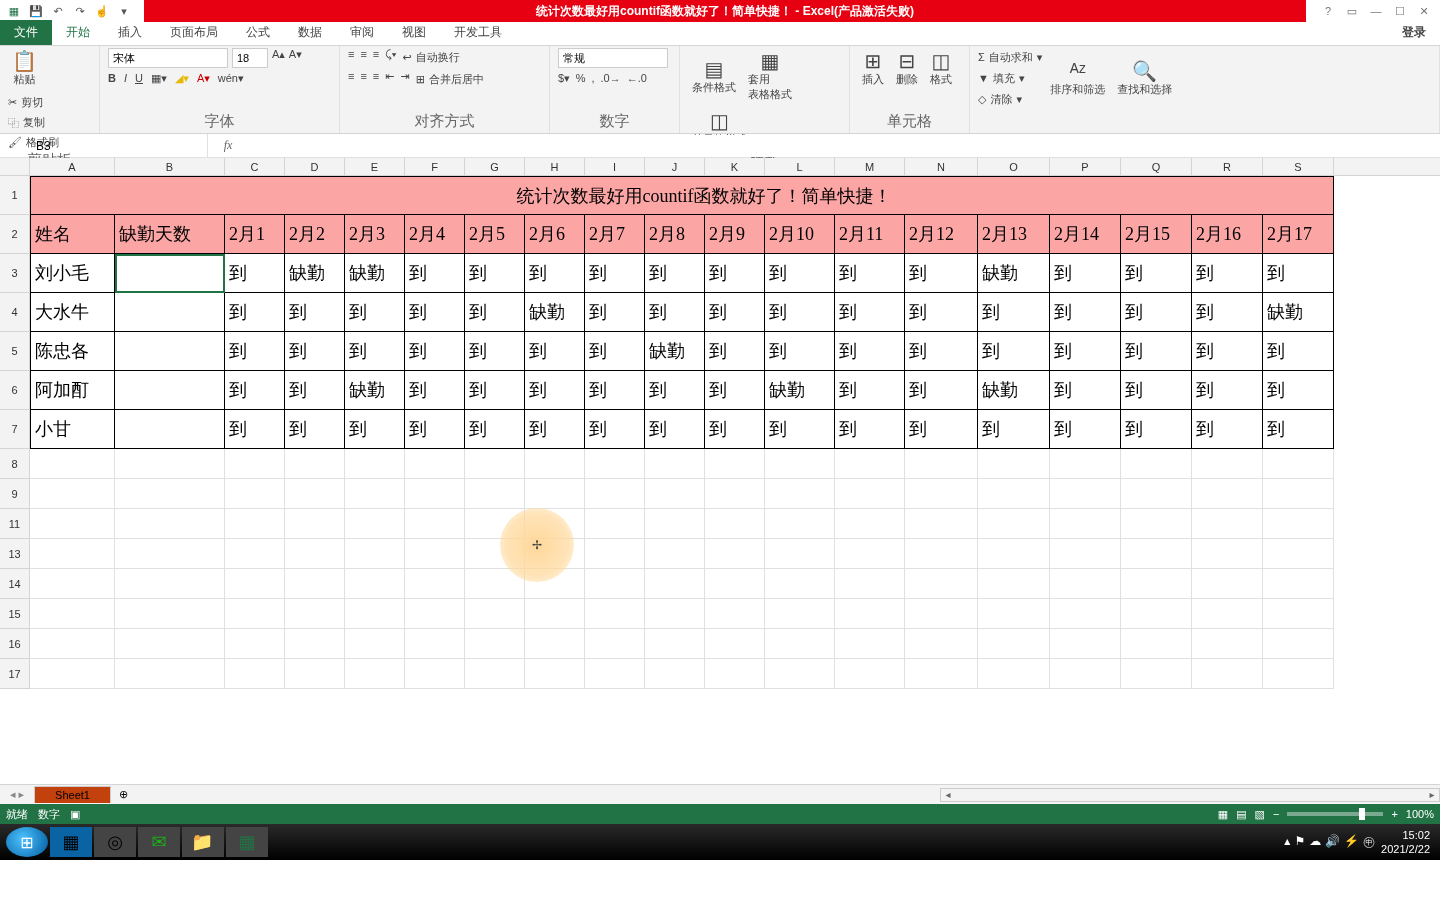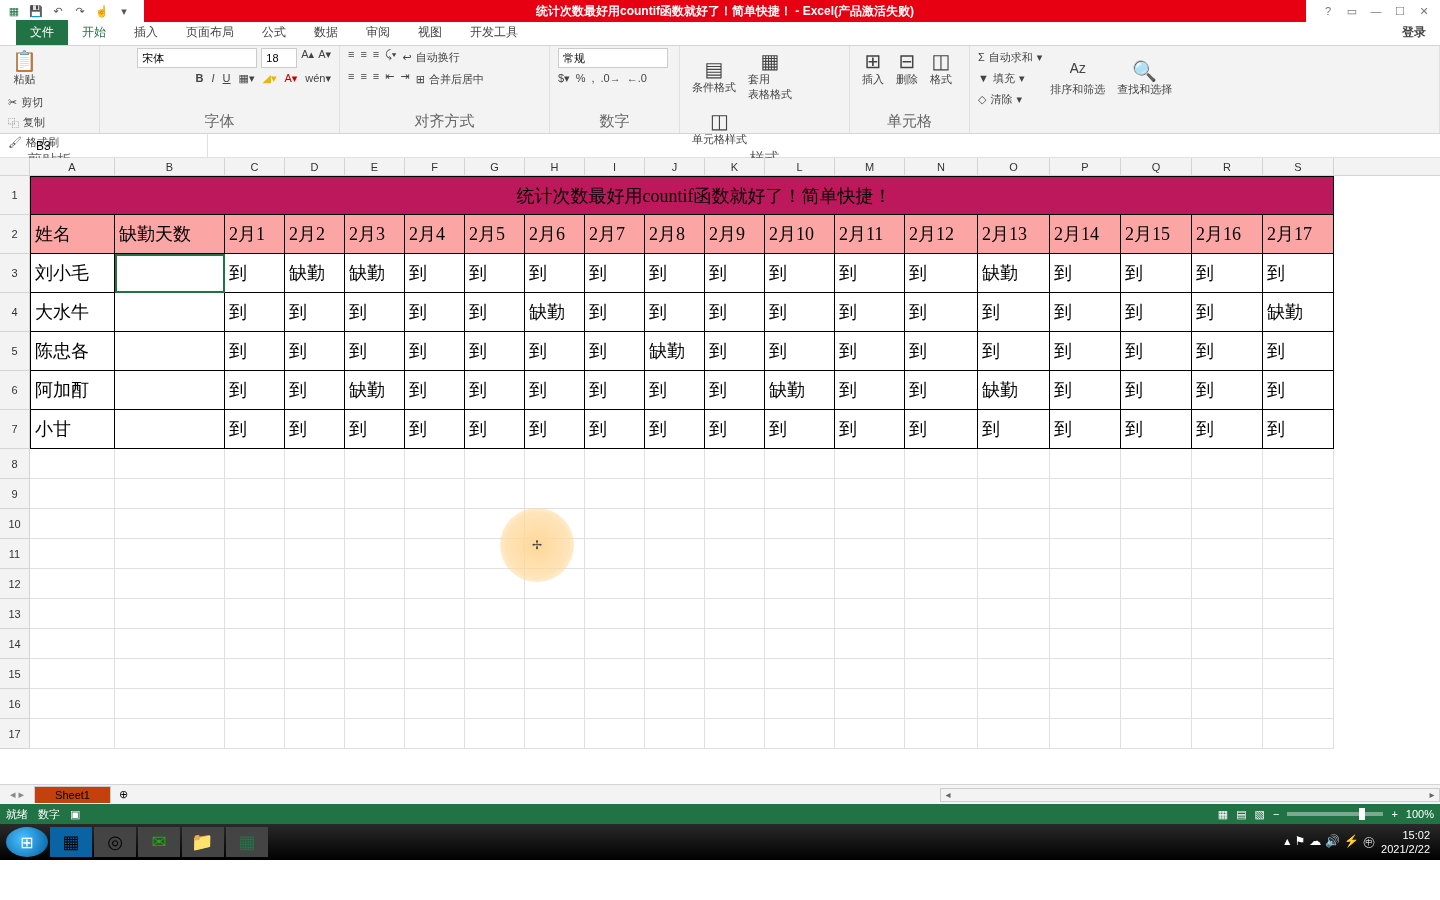--- a/index.html
+++ b/index.html
@@ -9,21 +9,21 @@
 .titlebar { height:22px; background:#fff; display:flex; align-items:center; font-size:11px; }
 .titlebar .qat { display:flex; gap:6px; padding:0 6px; align-items:center; }
 .titlebar .qat span { width:16px; text-align:center; color:#555; }
 .titleredbar { flex:1; background:#e60012; color:#fff; text-align:center; line-height:22px; font-size:12px; font-weight:bold; margin:0 6px; }
 .titlebar .wctrl { display:flex; gap:4px; padding:0 6px; }
 .titlebar .wctrl span { width:20px; text-align:center; color:#777; }
 
 
 .ribbon-tabs { height:24px; display:flex; align-items:flex-end; background:#fff; border-bottom:1px solid #d4d4d4; font-size:12px; }
 .tab { padding:4px 14px; color:#444; cursor:default; }
-.tab.active { background:#217346; color:#fff;margin-left:16px; }
+.tab.active { background:#217346; color:#fff; }
 .signin { margin-left:auto; padding:4px 14px; color:#444;font-weight:bold; }
 
 
 .ribbon { height:88px; background:#f3f3f3; border-bottom:1px solid #d4d4d4; display:flex; font-size:11px; color:#444; }
 .group { border-right:1px solid #e0e0e0; padding:2px 8px 0 8px; display:flex; flex-direction:column; justify-content:space-between; }
 .group .ctrls { display:flex; gap:4px; flex-wrap:wrap; align-items:center; }
 .group .label { text-align:center; font-size:15px; color:#666; padding-bottom:2px; }
 .rbtn { display:inline-flex; flex-direction:column; align-items:center; justify-content:center; min-width:30px; padding:2px 4px; }
 .rbtn .ico { font-size:20px; line-height:22px; }
 .rbtn .txt { font-size:11px; }
@@ -39,21 +39,21 @@
 .fxinput { flex:1; border:none; outline:none; height:22px; padding:0 4px; }
 
 
 .gridwrap { position:relative; height:626px; overflow:hidden; }
 .colhdr-row { display:flex; height:18px; border-bottom:1px solid #d4d4d4; background:#f3f3f3; }
 .rowhdr { width:30px; height:18px; border-right:1px solid #d4d4d4; border-bottom:1px solid #d4d4d4; background:#f3f3f3; text-align:center; line-height:18px; font-size:11px; color:#333; }
 .colhdr { height:18px; border-right:1px solid #d4d4d4; text-align:center; line-height:18px; font-size:11px; color:#333; }
 .datarow { display:flex; }
 .cell { height:39px; border-right:1px solid #000; border-bottom:1px solid #000; display:flex; align-items:center; padding:0 4px; font-size:18px; font-family:"SimSun","宋体"; overflow:hidden; }
 .blankcell { height:30px; border-right:1px solid #e0e0e0; border-bottom:1px solid #e0e0e0; }
-.titlerow .cell { background:#be185d; border-right:1px solid #ffff00;padding-left:48px; }
+.titlerow .cell { background:#fca5a5; border-right:1px solid #ffff00;padding-left:48px; }
 .titlerow .cell.last { border-right:1px solid #000; }
 .hdrrow .cell { background:#fca5a5; }
 .sel { outline:2px solid #217346; outline-offset:-2px; }
 
 
 .cA{width:85px}.cB{width:110px}.cC{width:60px}.cD{width:60px}.cE{width:60px}.cF{width:60px}.cG{width:60px}.cH{width:60px}.cI{width:60px}.cJ{width:60px}.cK{width:60px}.cL{width:70px}.cM{width:70px}.cN{width:73px}.cO{width:72px}.cP{width:71px}.cQ{width:71px}.cR{width:71px}.cS{width:71px}
 
 
 .hlcircle { position:absolute; width:74px; height:74px; border-radius:50%; background:radial-gradient(circle,#ffd89a 0%,rgba(255,216,154,0.7) 60%,rgba(255,216,154,0) 100%); top:350px; left:500px; pointer-events:none; display:flex; align-items:center; justify-content:center; font-size:12px; color:#444; }
 
@@ -132,21 +132,21 @@
           </div>
         <div class="smallbtn">
             <span>🖌</span>
             <span>格式刷</span>
           </div>
       </div>
     </div>
     <div class="label">剪贴板</div>
   </div>
   <div class="group" style="width:240px">
-    <div class="ctrls" style="flex-direction:column;align-items:flex-end;gap:4px">
+    <div class="ctrls" style="flex-direction:column;align-items:flex-start;gap:4px">
       <div style="display:flex;gap:4px">
         <input class="ribinput" style="width: 120px;" value="宋体">
         <input class="ribinput" style="width: 36px;" value="18">
         <span>A▴</span>
         <span>A▾</span>
       </div>
       <div style="display:flex;gap:8px">
         <b>B</b>
         <i>I</i>
         <u>U</u>
@@ -258,20 +258,24 @@
       <div class="rbtn">
           <span class="ico">🔍</span>
           <span class="txt">查找和选择</span>
         </div>
     </div>
   </div>
 </div>
 
 <div class="fbar">
   <div class="namebox">B3</div>
+  <div class="fxarea">
+    <div class="fxlabel">fx</div>
+    <input class="fxinput" style="">
+  </div>
 </div>
 
 <div class="gridwrap">
   <div class="colhdr-row">
     <div class="rowhdr"></div>
     <div id="colhdrs" style="display:flex">
         <div class="colhdr cA">A</div>
         <div class="colhdr cB">B</div>
         <div class="colhdr cC">C</div>
         <div class="colhdr cD">D</div>
@@ -467,65 +471,21 @@
         <div class="blankcell cL"></div>
         <div class="blankcell cM"></div>
         <div class="blankcell cN"></div>
         <div class="blankcell cO"></div>
         <div class="blankcell cP"></div>
         <div class="blankcell cQ"></div>
         <div class="blankcell cR"></div>
         <div class="blankcell cS"></div>
       </div>
       <div class="datarow">
-        <div class="rowhdr" style="height: 30px; line-height: 30px;">10</div>
-        <div class="blankcell cA"></div>
-        <div class="blankcell cB"></div>
-        <div class="blankcell cC"></div>
-        <div class="blankcell cD"></div>
-        <div class="blankcell cE"></div>
-        <div class="blankcell cF"></div>
-        <div class="blankcell cG"></div>
-        <div class="blankcell cH"></div>
-        <div class="blankcell cI"></div>
-        <div class="blankcell cJ"></div>
-        <div class="blankcell cK"></div>
-        <div class="blankcell cL"></div>
-        <div class="blankcell cM"></div>
-        <div class="blankcell cN"></div>
-        <div class="blankcell cO"></div>
-        <div class="blankcell cP"></div>
-        <div class="blankcell cQ"></div>
-        <div class="blankcell cR"></div>
-        <div class="blankcell cS"></div>
-      </div>
-      <div class="datarow">
         <div class="rowhdr" style="height: 30px; line-height: 30px;">11</div>
-        <div class="blankcell cA"></div>
-        <div class="blankcell cB"></div>
-        <div class="blankcell cC"></div>
-        <div class="blankcell cD"></div>
-        <div class="blankcell cE"></div>
-        <div class="blankcell cF"></div>
-        <div class="blankcell cG"></div>
-        <div class="blankcell cH"></div>
-        <div class="blankcell cI"></div>
-        <div class="blankcell cJ"></div>
-        <div class="blankcell cK"></div>
-        <div class="blankcell cL"></div>
-        <div class="blankcell cM"></div>
-        <div class="blankcell cN"></div>
-        <div class="blankcell cO"></div>
-        <div class="blankcell cP"></div>
-        <div class="blankcell cQ"></div>
-        <div class="blankcell cR"></div>
-        <div class="blankcell cS"></div>
-      </div>
-      <div class="datarow">
-        <div class="rowhdr" style="height: 30px; line-height: 30px;">12</div>
         <div class="blankcell cA"></div>
         <div class="blankcell cB"></div>
         <div class="blankcell cC"></div>
         <div class="blankcell cD"></div>
         <div class="blankcell cE"></div>
         <div class="blankcell cF"></div>
         <div class="blankcell cG"></div>
         <div class="blankcell cH"></div>
         <div class="blankcell cI"></div>
         <div class="blankcell cJ"></div>

